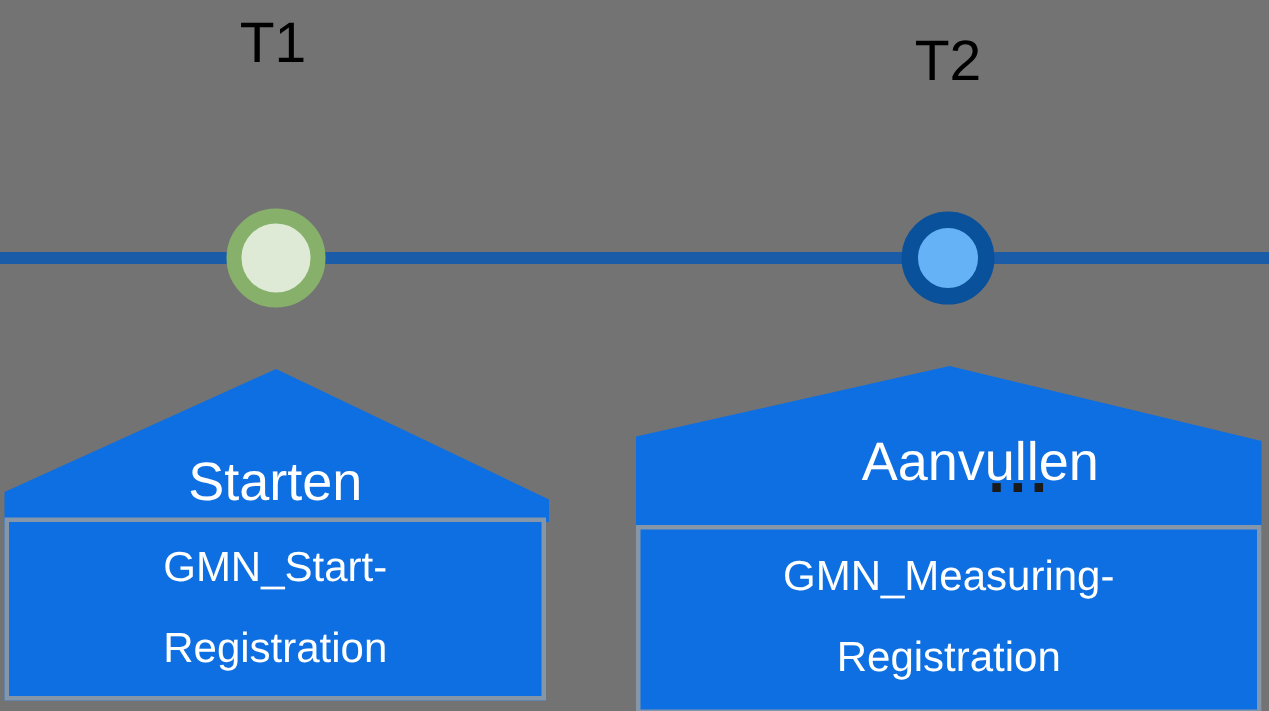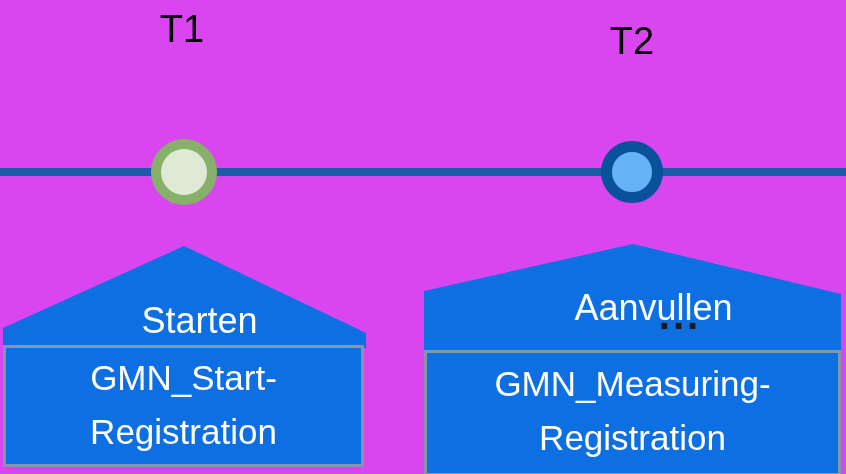--- a/index.html
+++ b/index.html
@@ -1,20 +1,20 @@
 <!DOCTYPE html>
 <html><head>
 <meta charset="utf-8">
 <style>
   html, body { margin: 0; padding: 0; background: #ffffff; }
   .canvas {
     position: relative;
     width: 846px;
     height: 474px;
-    background: #d946ef;
+    background: #737373;
     overflow: hidden;
     font-family: "Liberation Sans", sans-serif;
   }
 
   
   .tlabel {
     position: absolute;
     width: 90px;
     text-align: center;
     font-size: 38px;
@@ -60,21 +60,21 @@
   .roofs polygon { fill: #0d6fe2; }
 
   
   .action {
     position: absolute;
     text-align: center;
     font-size: 36px;
     line-height: 36px;
     color: #ffffff;
   }
-  .action-1 { left: 18px;   width: 363px; top: 303px; }
+  .action-1 { left: 2px;   width: 363px; top: 303px; }
   .action-2 { left: 424px; width: 459px; top: 290px; }
 
   .dots {
     position: absolute;
     left: 640px; top: 295px;
     width: 80px;
     text-align: center;
     font-size: 40px;
     line-height: 40px;
     font-weight: bold;
@@ -82,21 +82,21 @@
     color: #1a1a1a;
   }
 
   
   .box {
     position: absolute;
     background: #0d6fe2;
     border: 3px solid #8596a9;
     color: #ffffff;
     text-align: center;
-    font-size: 35px;
+    font-size: 28px;
     line-height: 54px;
   }
   .box-1 { left: 3px;   top: 345px; width: 355px; height: 113px; padding-top: 3px; }
   .box-2 { left: 424px; top: 350px; width: 411px; height: 116px; padding-top: 4px; }
   .code-line { white-space: nowrap; }
 </style>
 </head>
 <body>
 
 <div class="canvas">

